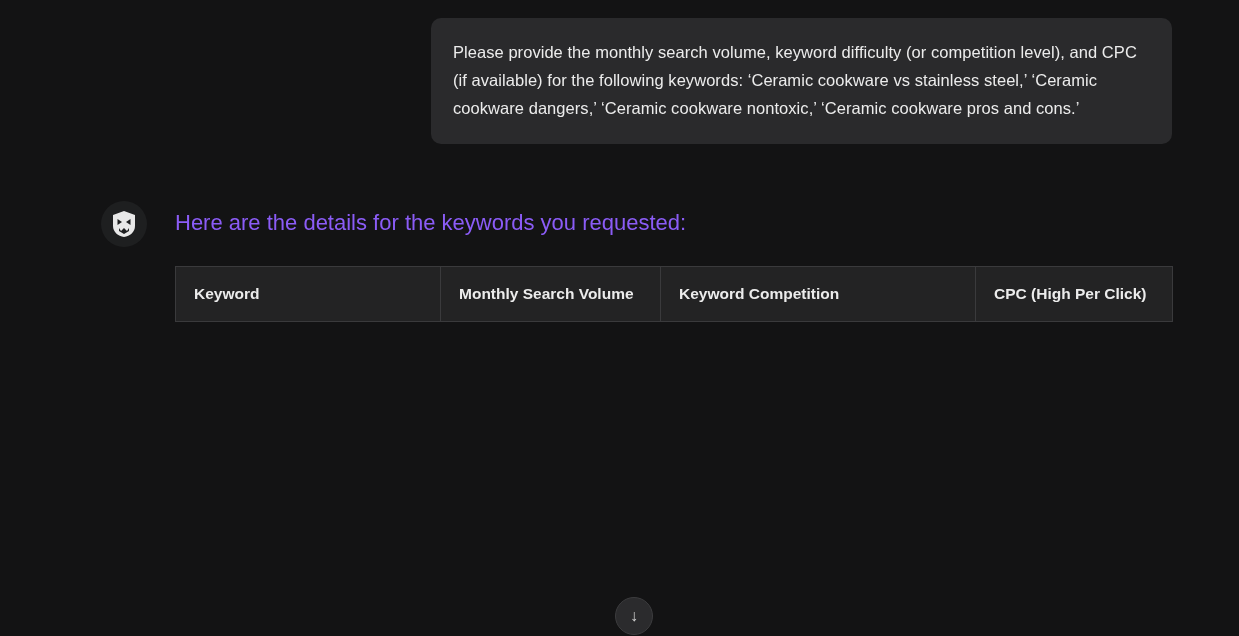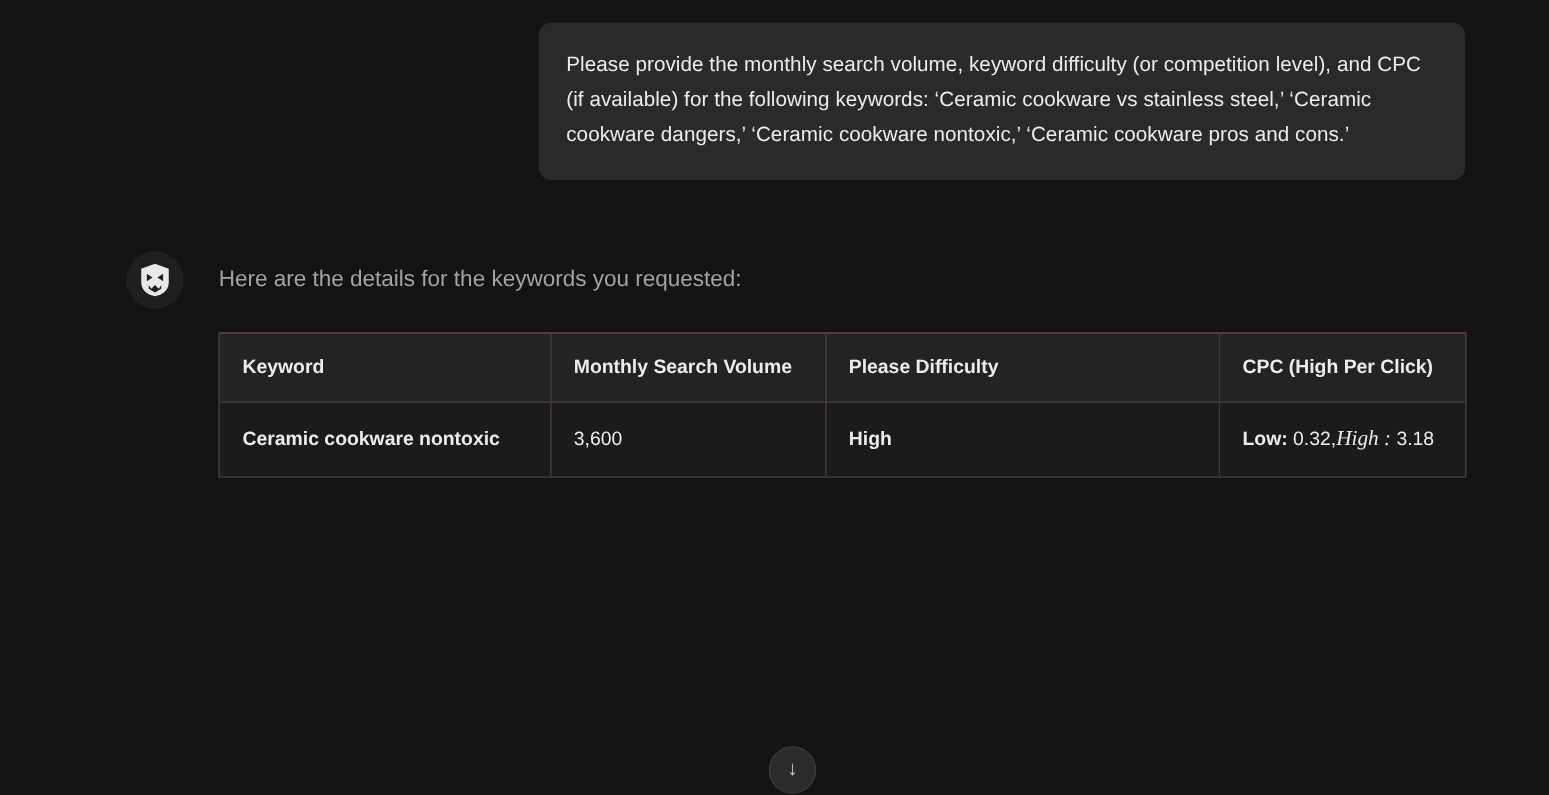--- a/index.html
+++ b/index.html
@@ -66,33 +66,33 @@
     align-items: center;
     justify-content: center;
   }
 
   .assistant-body {
     margin-left: 28px;
     width: 1000px;
   }
 
   .intro-text {
-    color: #a3a3a3;
-    font-size: 18px;
+    color: #8b5cf6;
+    font-size: 22px;
     line-height: 26px;
     margin: 14px 0 0 0;
   }
 
   
   table.kw-table {
     margin-top: 30px;
     border-collapse: collapse;
     width: 997px;
     table-layout: fixed;
-    background: #ec4899;
+    background: #7f1d1d;
     padding-left: 36px;
   }
 
   table.kw-table th,
   table.kw-table td {
     border: 1px solid #3a3a3c;
     text-align: left;
     vertical-align: middle;
     color: #ececec;
   }
@@ -172,31 +172,25 @@
         <colgroup>
           <col class="c1">
             <col class="c2">
             <col class="c3">
             <col class="c4">
         </colgroup>
         <thead>
           <tr>
             <th>Keyword</th>
             <th>Monthly Search Volume</th>
-            <th>Please Difficulty</th>
+            <th>Keyword Competition</th>
             <th>CPC (High Per Click)</th>
           </tr>
         </thead>
         <tbody>
-          <tr>
-            <td class="kw-cell">Ceramic cookware nontoxic</td>
-            <td class="vol-cell">3,600</td>
-            <td class="kd-cell">High</td>
-            <td><span class="cpc-label">Low: </span><span>0.32,</span><span class="cpc-high">High</span><span class="cpc-high"> : </span><span>3.18</span></td>
-          </tr>
         </tbody>
       </table>
 
     </div>
   </div>
 
   <div class="scroll-btn">
     <span>↓</span>
   </div>
 

